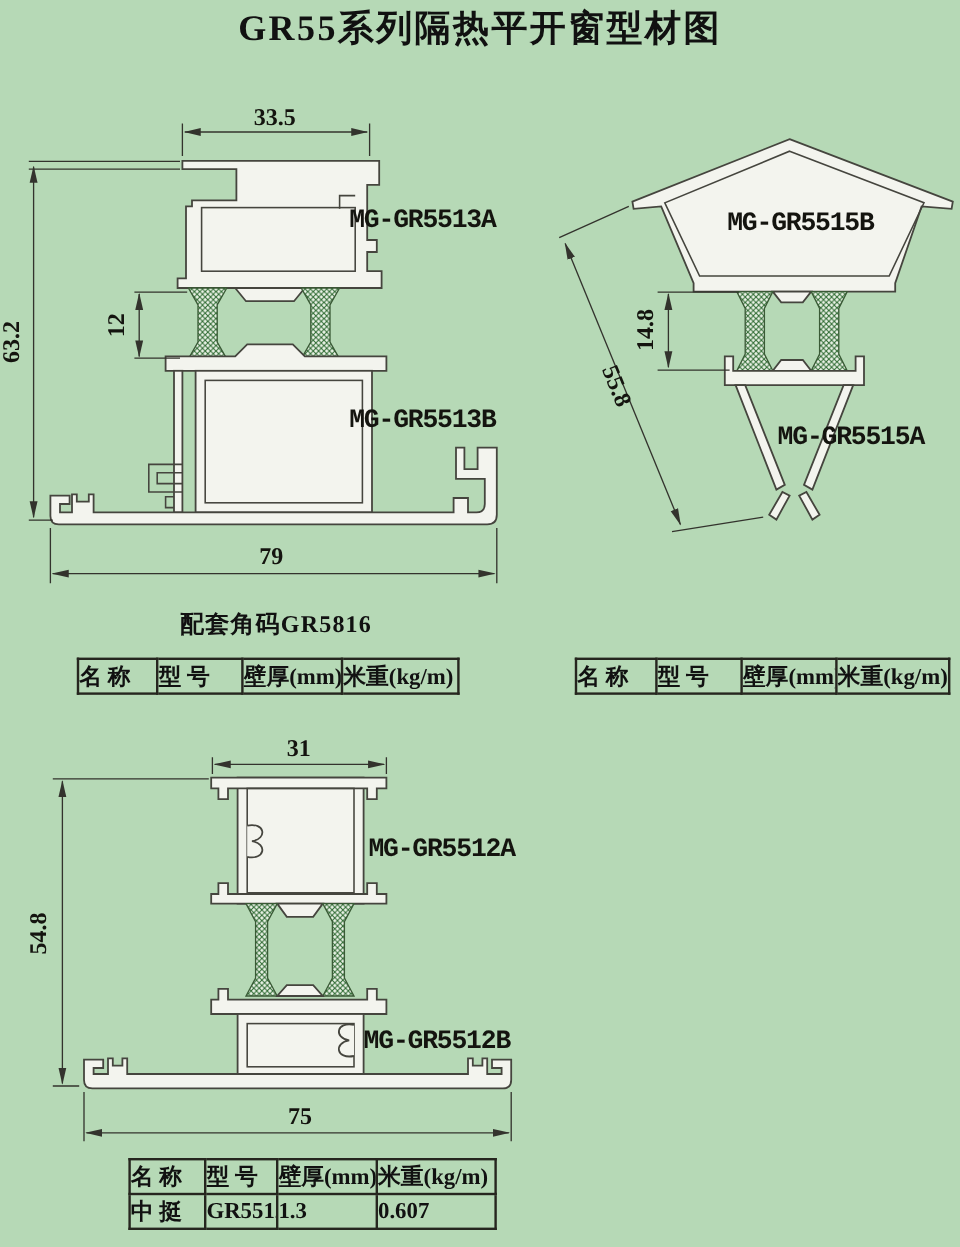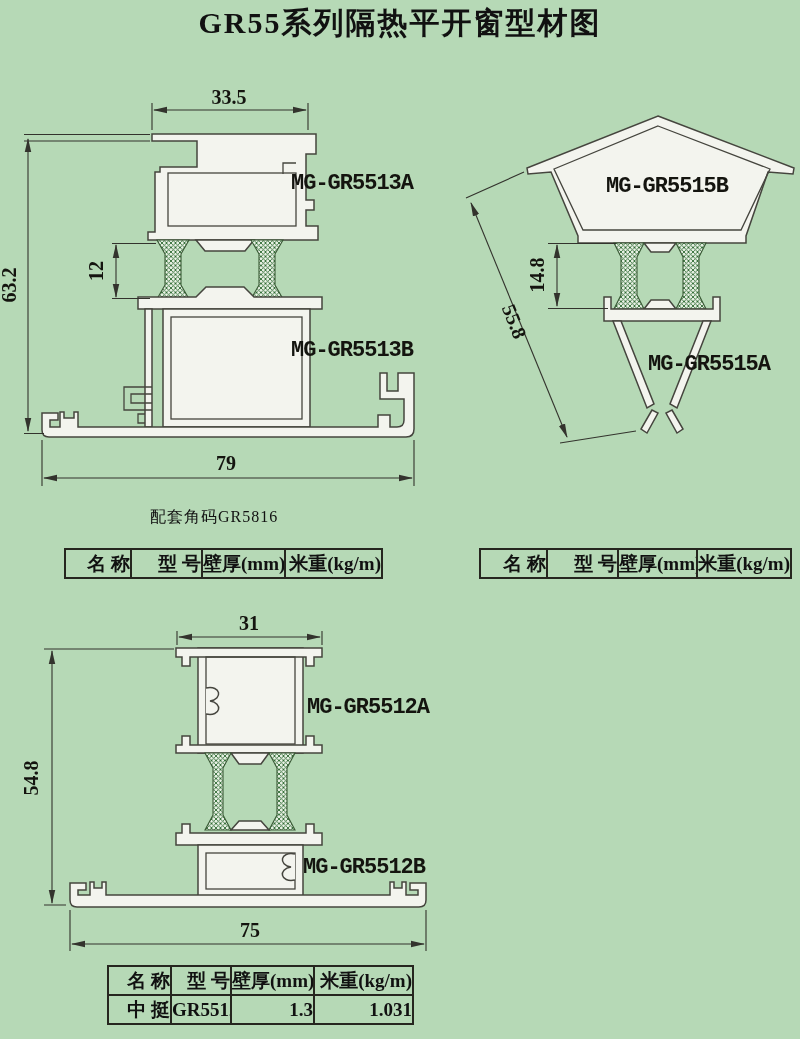--- a/index.html
+++ b/index.html
@@ -1,22 +1,22 @@
 <!DOCTYPE html>
 <html><head>
 <meta charset="utf-8">
 <style>
   html,body{margin:0;padding:0;}
   body{width:800px;height:1039px;background:#b6d9b6;position:relative;overflow:hidden;
        font-family:"Liberation Serif",serif;color:#111;}
   .title{position:absolute;top:3px;left:0;width:800px;text-align:center;
          font-size:30px;font-weight:bold;letter-spacing:2px;}
-  .note{position:absolute;left:150px;top:507px;font-size:16px;font-weight:normal;letter-spacing:1px;}
+  .note{position:absolute;left:150px;top:507px;font-size:20px;font-weight:bold;letter-spacing:1px;}
   table{position:absolute;border-collapse:collapse;table-layout:fixed;}
-  td{border:2px solid #26261f;text-align:right;vertical-align:middle;
+  td{border:2px solid #26261f;text-align:left;vertical-align:middle;
      font-size:19px;font-weight:bold;padding:0;height:27px;overflow:hidden;white-space:nowrap;}
   #tbl-sash{left:64px;top:548px;width:317px;}
   #tbl-corner{left:479px;top:548px;width:311px;}
   #tbl-mullion{left:107px;top:965px;width:305px;}
   svg#draw{position:absolute;left:0;top:0;}
   svg text{font-weight:bold;fill:#14140f;}
   .dim{font-size:20px;font-family:"Liberation Serif",serif;}
   .lbl{font-size:22px;font-family:"Liberation Mono",monospace;letter-spacing:-1px;}
   .alu{fill:#f3f4ee;stroke:#45453e;stroke-width:1.5;}
   .aluln{fill:none;stroke:#45453e;stroke-width:1.3;}
@@ -175,16 +175,16 @@
       <tr>
     <td>名 称</td>
     <td>型 号</td>
     <td>壁厚(mm)</td>
     <td>米重(kg/m)</td>
   </tr>
   <tr>
     <td>中 挺</td>
     <td>GR5512</td>
     <td>1.3</td>
-    <td>1.031</td>
+    <td>0.607</td>
   </tr>
 </tbody>
   </table>
 
 </body></html>

